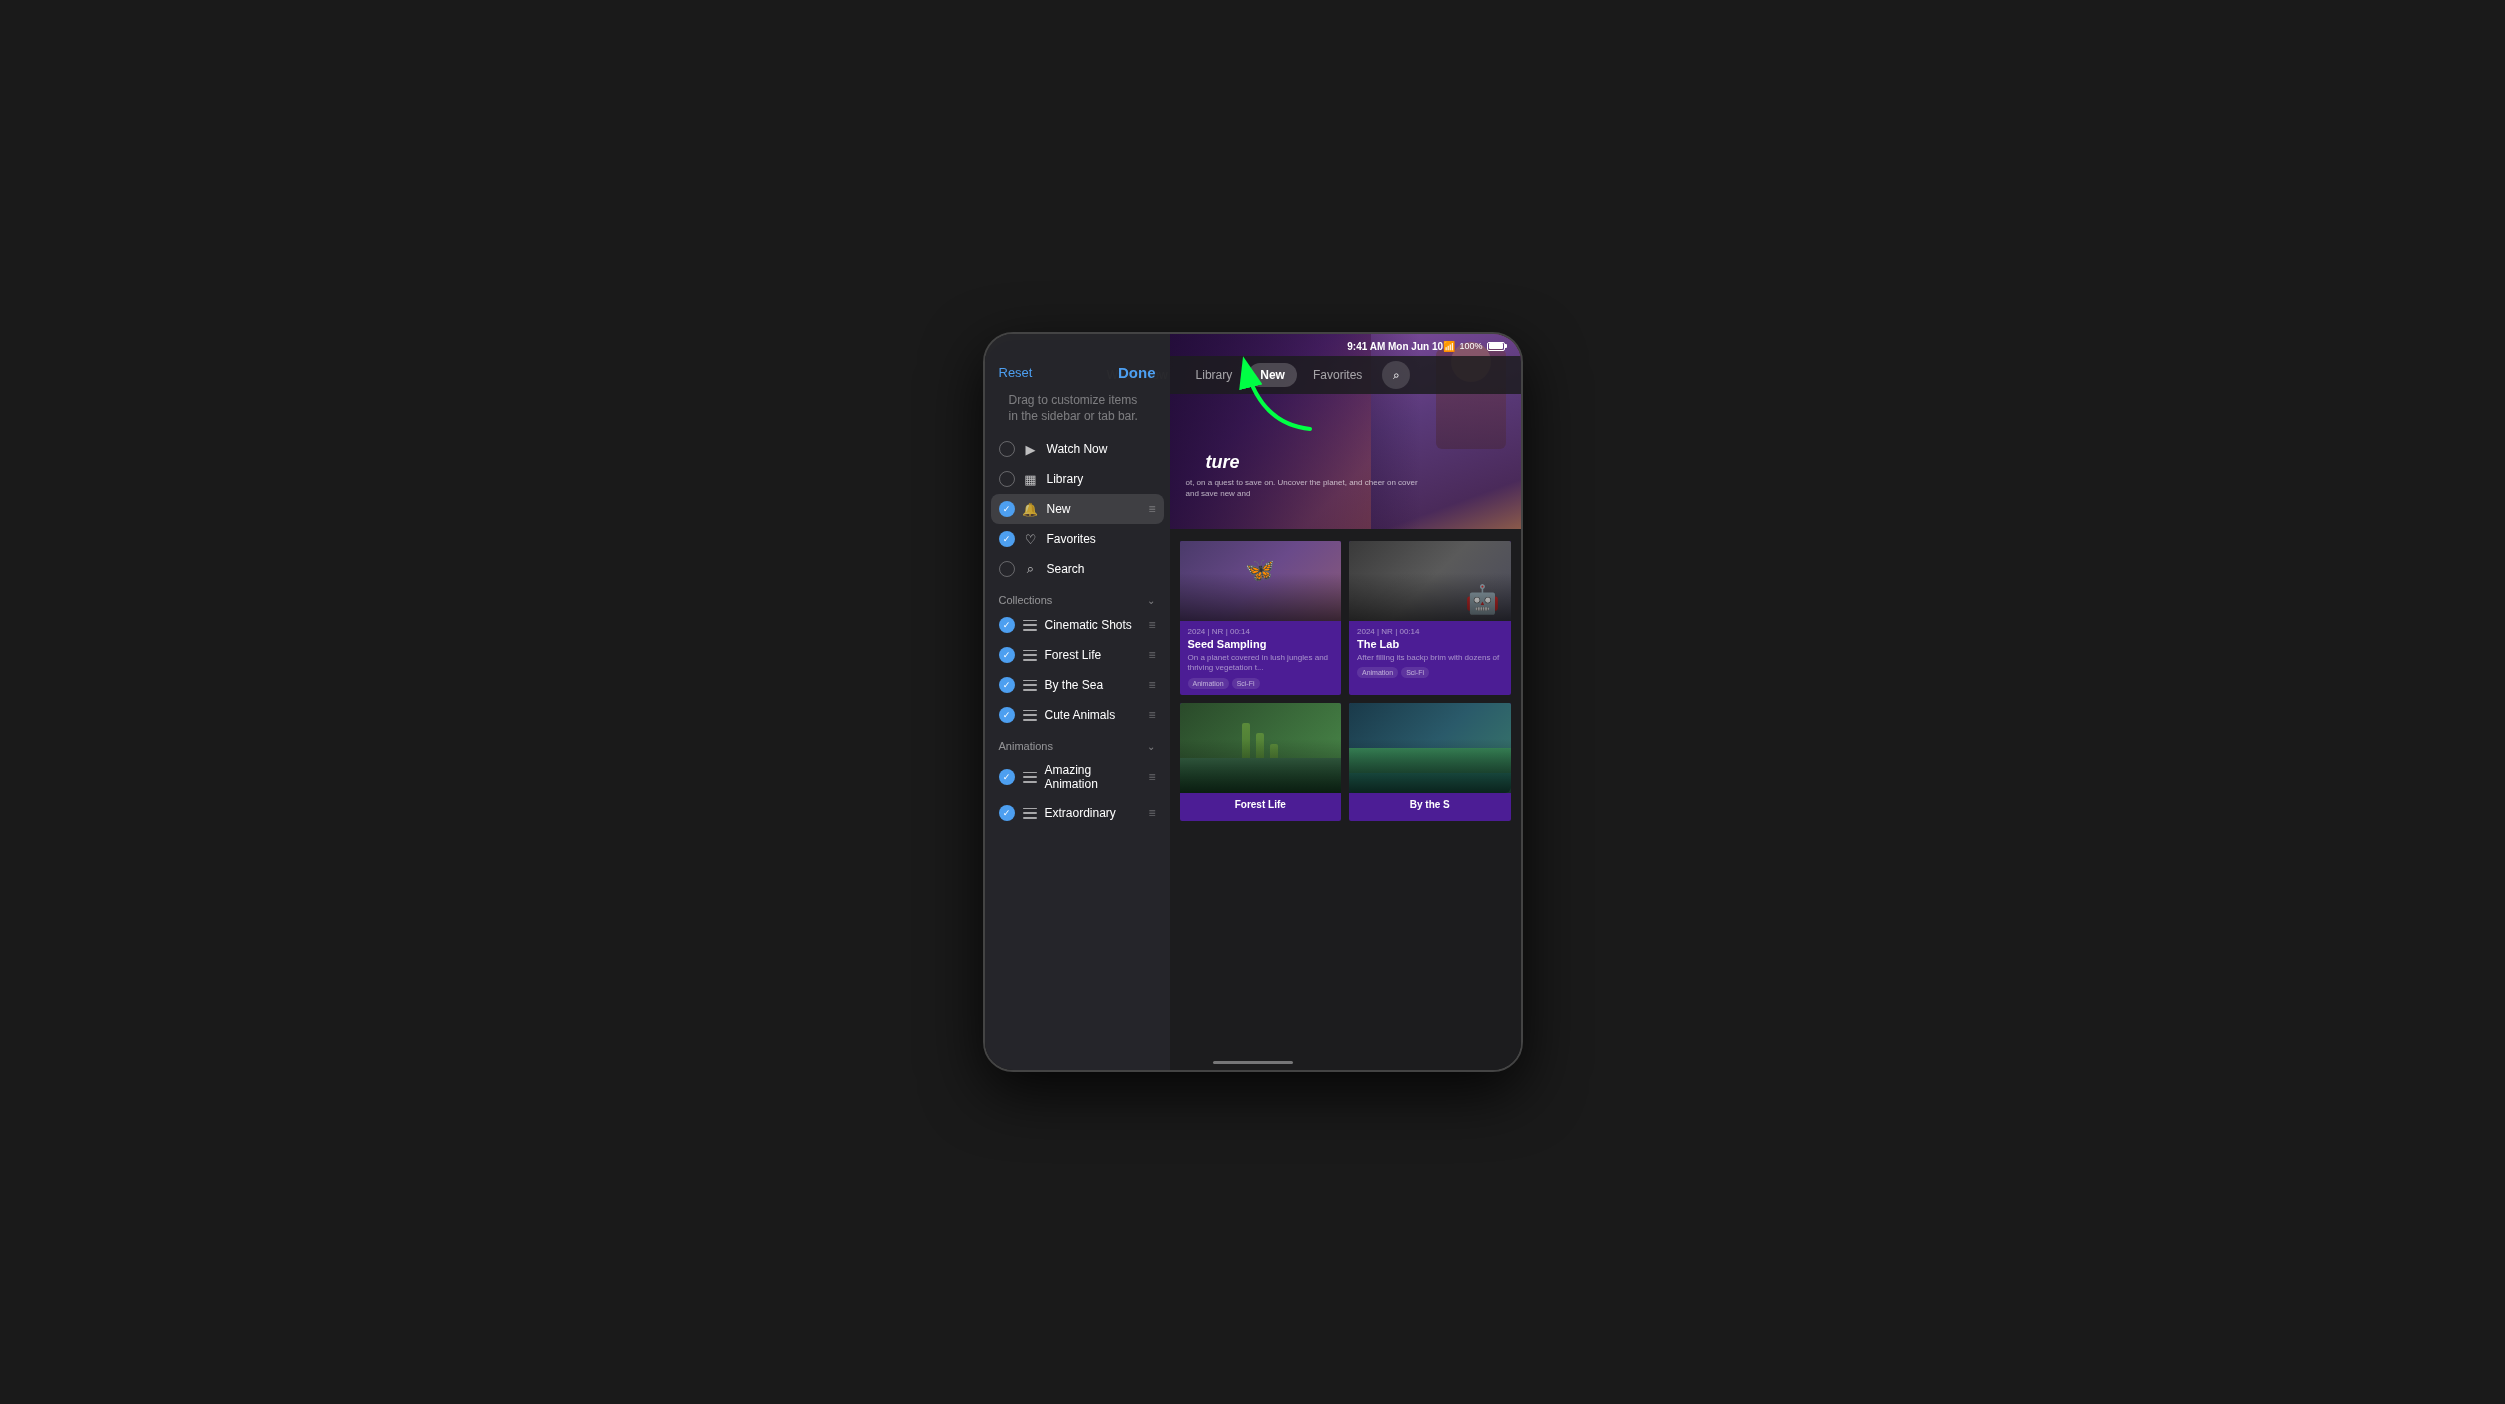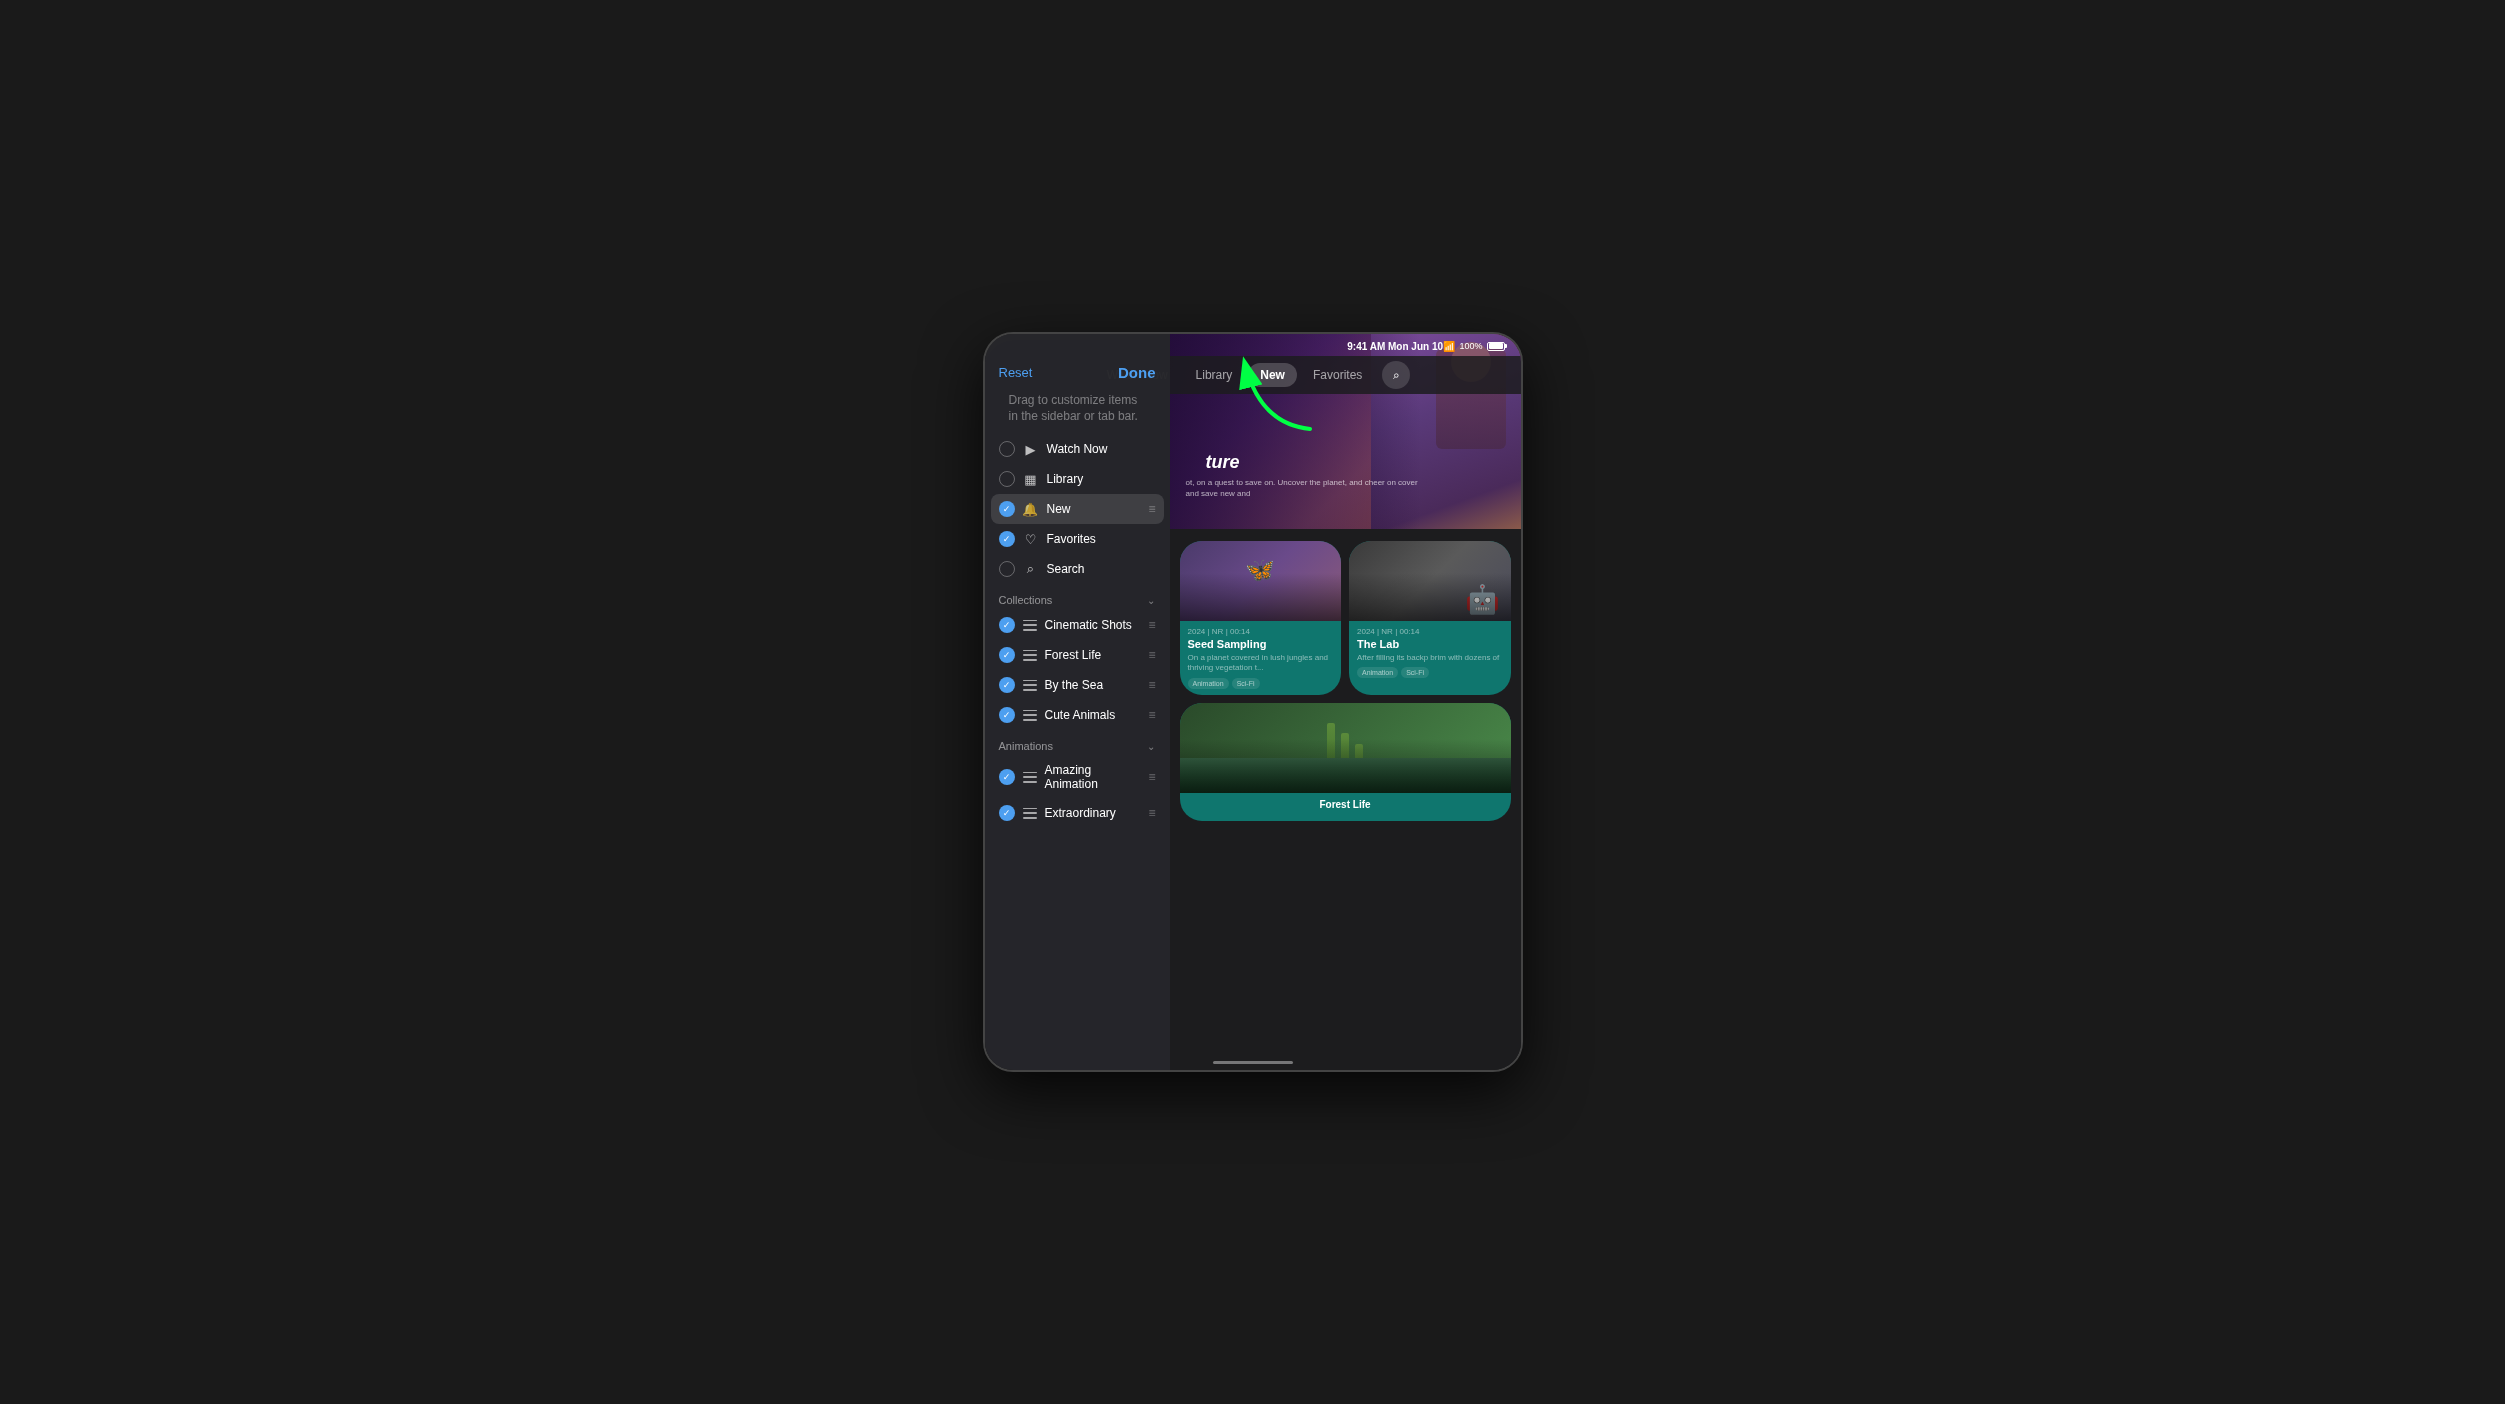--- a/index.html
+++ b/index.html
@@ -306,22 +306,22 @@
     }
 
     .grid-row {
       display: flex;
       gap: 8px;
       margin-bottom: 8px;
     }
 
     .content-card {
       flex: 1;
-      background: #0f766e;
-      border-radius: 22px;
+      background: #4c1d95;
+      border-radius: 2px;
       overflow: hidden;
       cursor: pointer;
     }
 
     .card-thumb {
       height: 80px;
       position: relative;
       overflow: hidden;
     }
 
@@ -696,20 +696,29 @@
                 <div class="bamboo-stalk" style="height:85%;margin-top:auto;"></div>
                 <div class="bamboo-stalk" style="height:70%;margin-top:auto;"></div>
               </div>
               <div style="position:absolute;bottom:0;left:0;right:0;height:35px;background:linear-gradient(180deg,#3a6a4a 0%,#1a4a2a 100%);"></div>
             </div>
             <div class="card-label-only">
               <div class="card-title">Forest Life</div>
             </div>
           </div>
 
+          <div class="content-card">
+            <div class="card-thumb card-thumb-sea" style="height:90px;">
+              <div style="position:absolute;bottom:0;left:0;right:0;height:30px;background:linear-gradient(180deg,#2a7a6a 0%,#1a5a4a 100%);border-radius:0 0 6px 6px;"></div>
+              <div style="position:absolute;bottom:20px;left:0;right:0;height:25px;background:linear-gradient(180deg,#3a8a5a 0%,#2a6a4a 100%);"></div>
+            </div>
+            <div class="card-label-only">
+              <div class="card-title">By the S</div>
+            </div>
+          </div>
 
         </div>
 
       </div>
     </div>
 
     <div class="home-indicator"></div>
 
   </div>
 </div>

